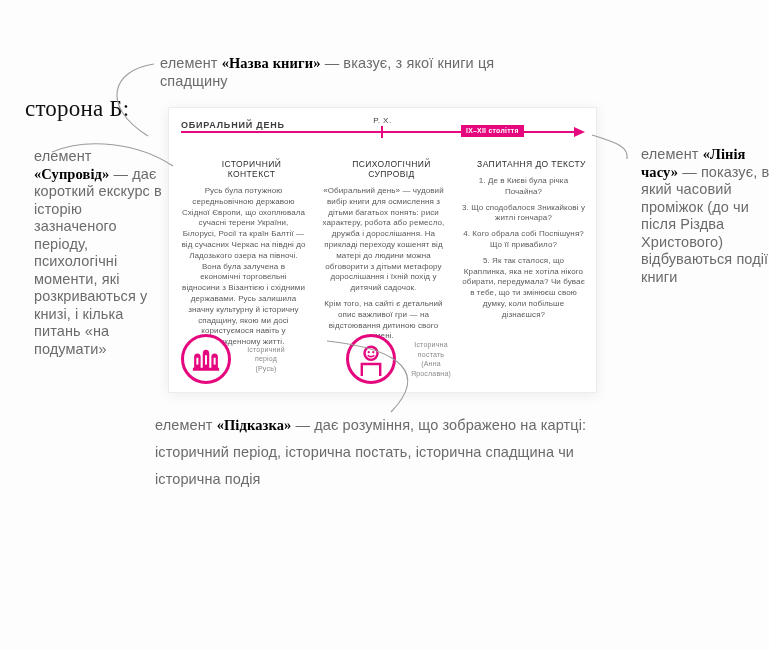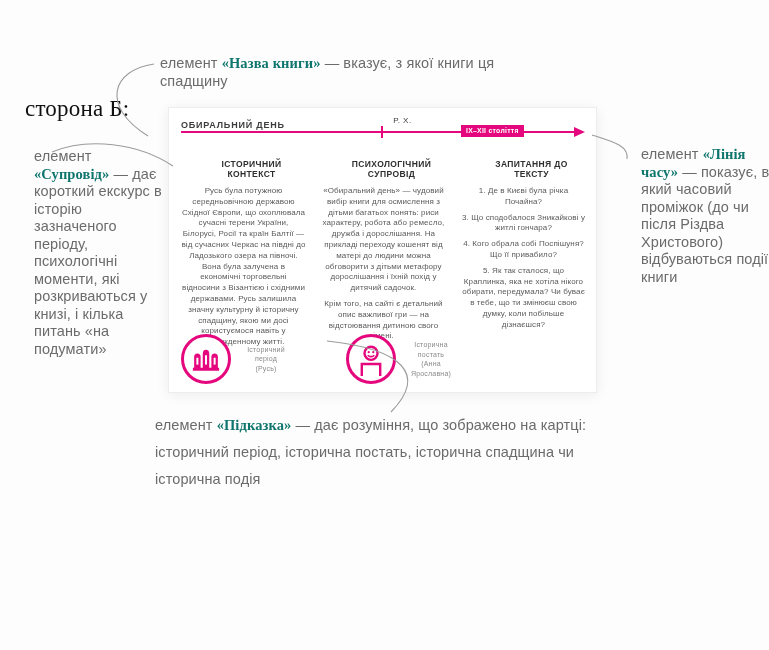--- a/index.html
+++ b/index.html
@@ -17,21 +17,21 @@
     font-family: "Liberation Serif", serif;
     font-size: 23px; color: #101010; letter-spacing: 0.2px;
   }
   .ann {
     position: absolute;
     font-size: 14.5px; line-height: 17.5px; color: #6b6b6b;
     letter-spacing: 0.1px;
   }
   .ann b {
     font-family: "Liberation Serif", serif;
-    font-weight: 700; color: #0f766e; text-align: center;
+    font-weight: 700; color: #000000; text-align: center;
   }
   .ann-title  { left: 160px; top: 55px;  width: 402px; }
   .ann-accomp { left: 34px;  top: 148px; width: 133px; }
   .ann-time   { left: 620px; top: 146px; width: 145px; margin-left: 21px; }
   .ann-hint   { left: 155px; top: 412px; width: 452px; line-height: 27px; }
 
   
   svg.connectors {
     position: absolute; left: 0; top: 0; z-index: 5;
     pointer-events: none;
@@ -46,21 +46,21 @@
     box-shadow: 0 2px 12px rgba(0,0,0,0.07);
     overflow: hidden;
     text-align: center;
   }
   .book-title {
     position: absolute; left: 12px; top: 12px;
     font-size: 9px; font-weight: 700; letter-spacing: 0.8px;
     color: #3d3d3d;
   }
   .rx-label {
-    position: absolute; left: 225px; top: 8px;
+    position: absolute; left: 205px; top: 8px;
     transform: translateX(-50%);
     font-size: 8px; color: #3d3d3d; letter-spacing: 0.5px; padding-left: 17px;
   }
   .tl-line {
     position: absolute; left: 12px; top: 23px;
     width: 400px; height: 2px;
   }
   .tl-tick {
     position: absolute; left: 212px; top: 18px;
     width: 2px; height: 12px;
@@ -77,21 +77,21 @@
     padding: 2px 5px 2.5px;
     color: #fff; font-size: 6.8px; font-weight: 700; letter-spacing: 0.3px;
     white-space: nowrap;
   }
   .cols {
     position: absolute; left: 12px; top: 51px;
     width: 405px; display: flex; gap: 15px;
   }
   .col { width: 125px; }
   .col h3 {
-    font-size: 8.5px; font-weight: 700; letter-spacing: 0.4px;
+    font-size: 8.5px; font-weight: 400; letter-spacing: 0.4px;
     color: #2e2e2e; margin-bottom: 7px; padding-left: 16px;
   }
   .col p {
     font-size: 8px; line-height: 10.8px; color: #5a5a5a;
     letter-spacing: 0.1px; margin-bottom: 5px;
   }
   .badges {
     position: absolute; left: 12px; top: 226px;
     display: flex; align-items: center; gap: 6px;
   }

